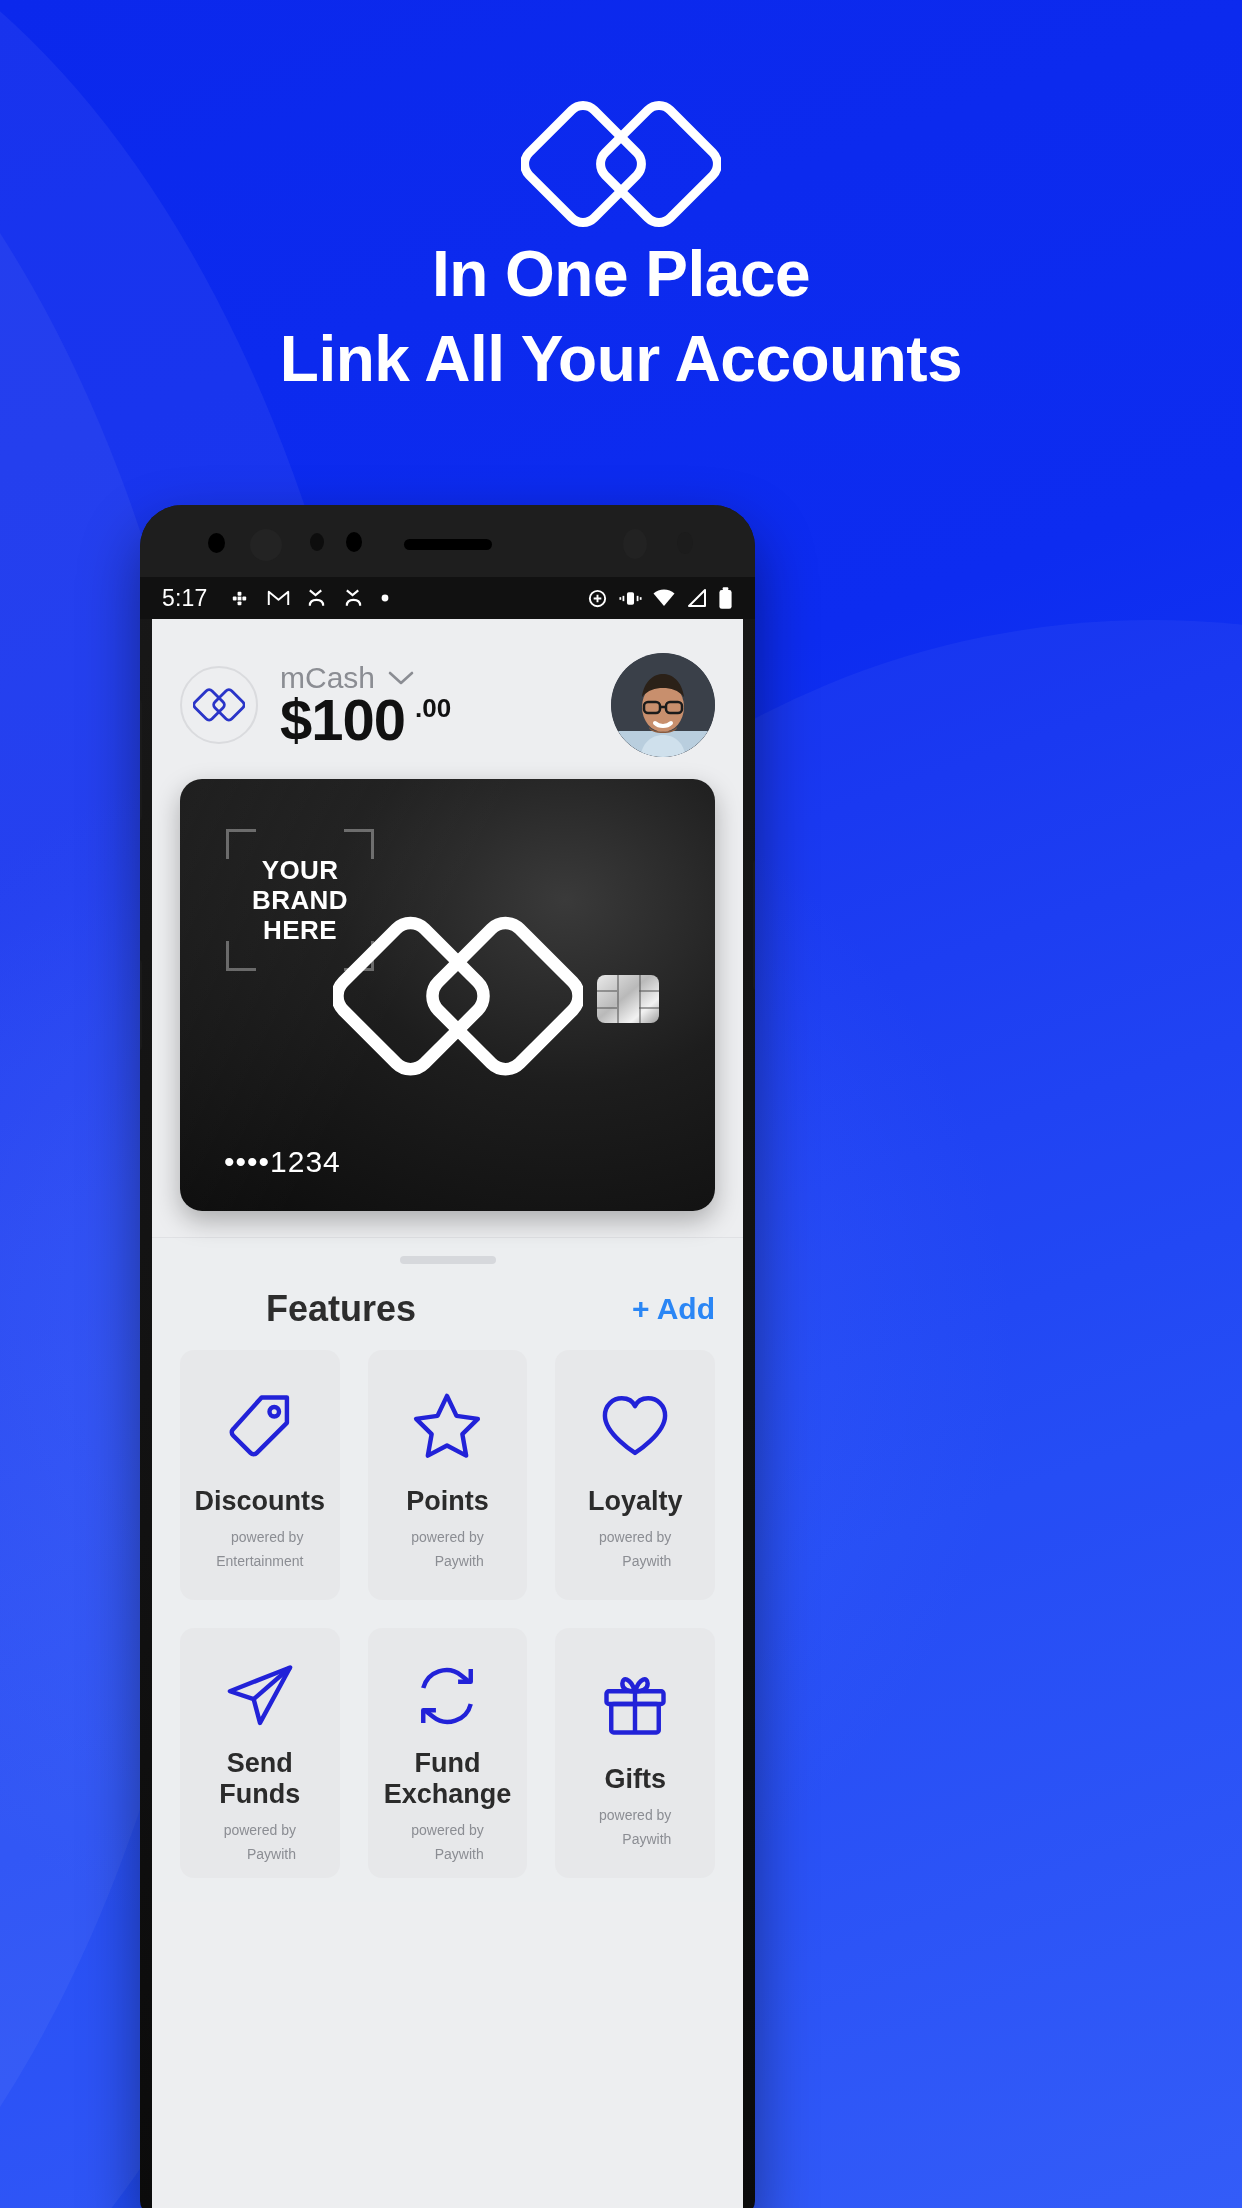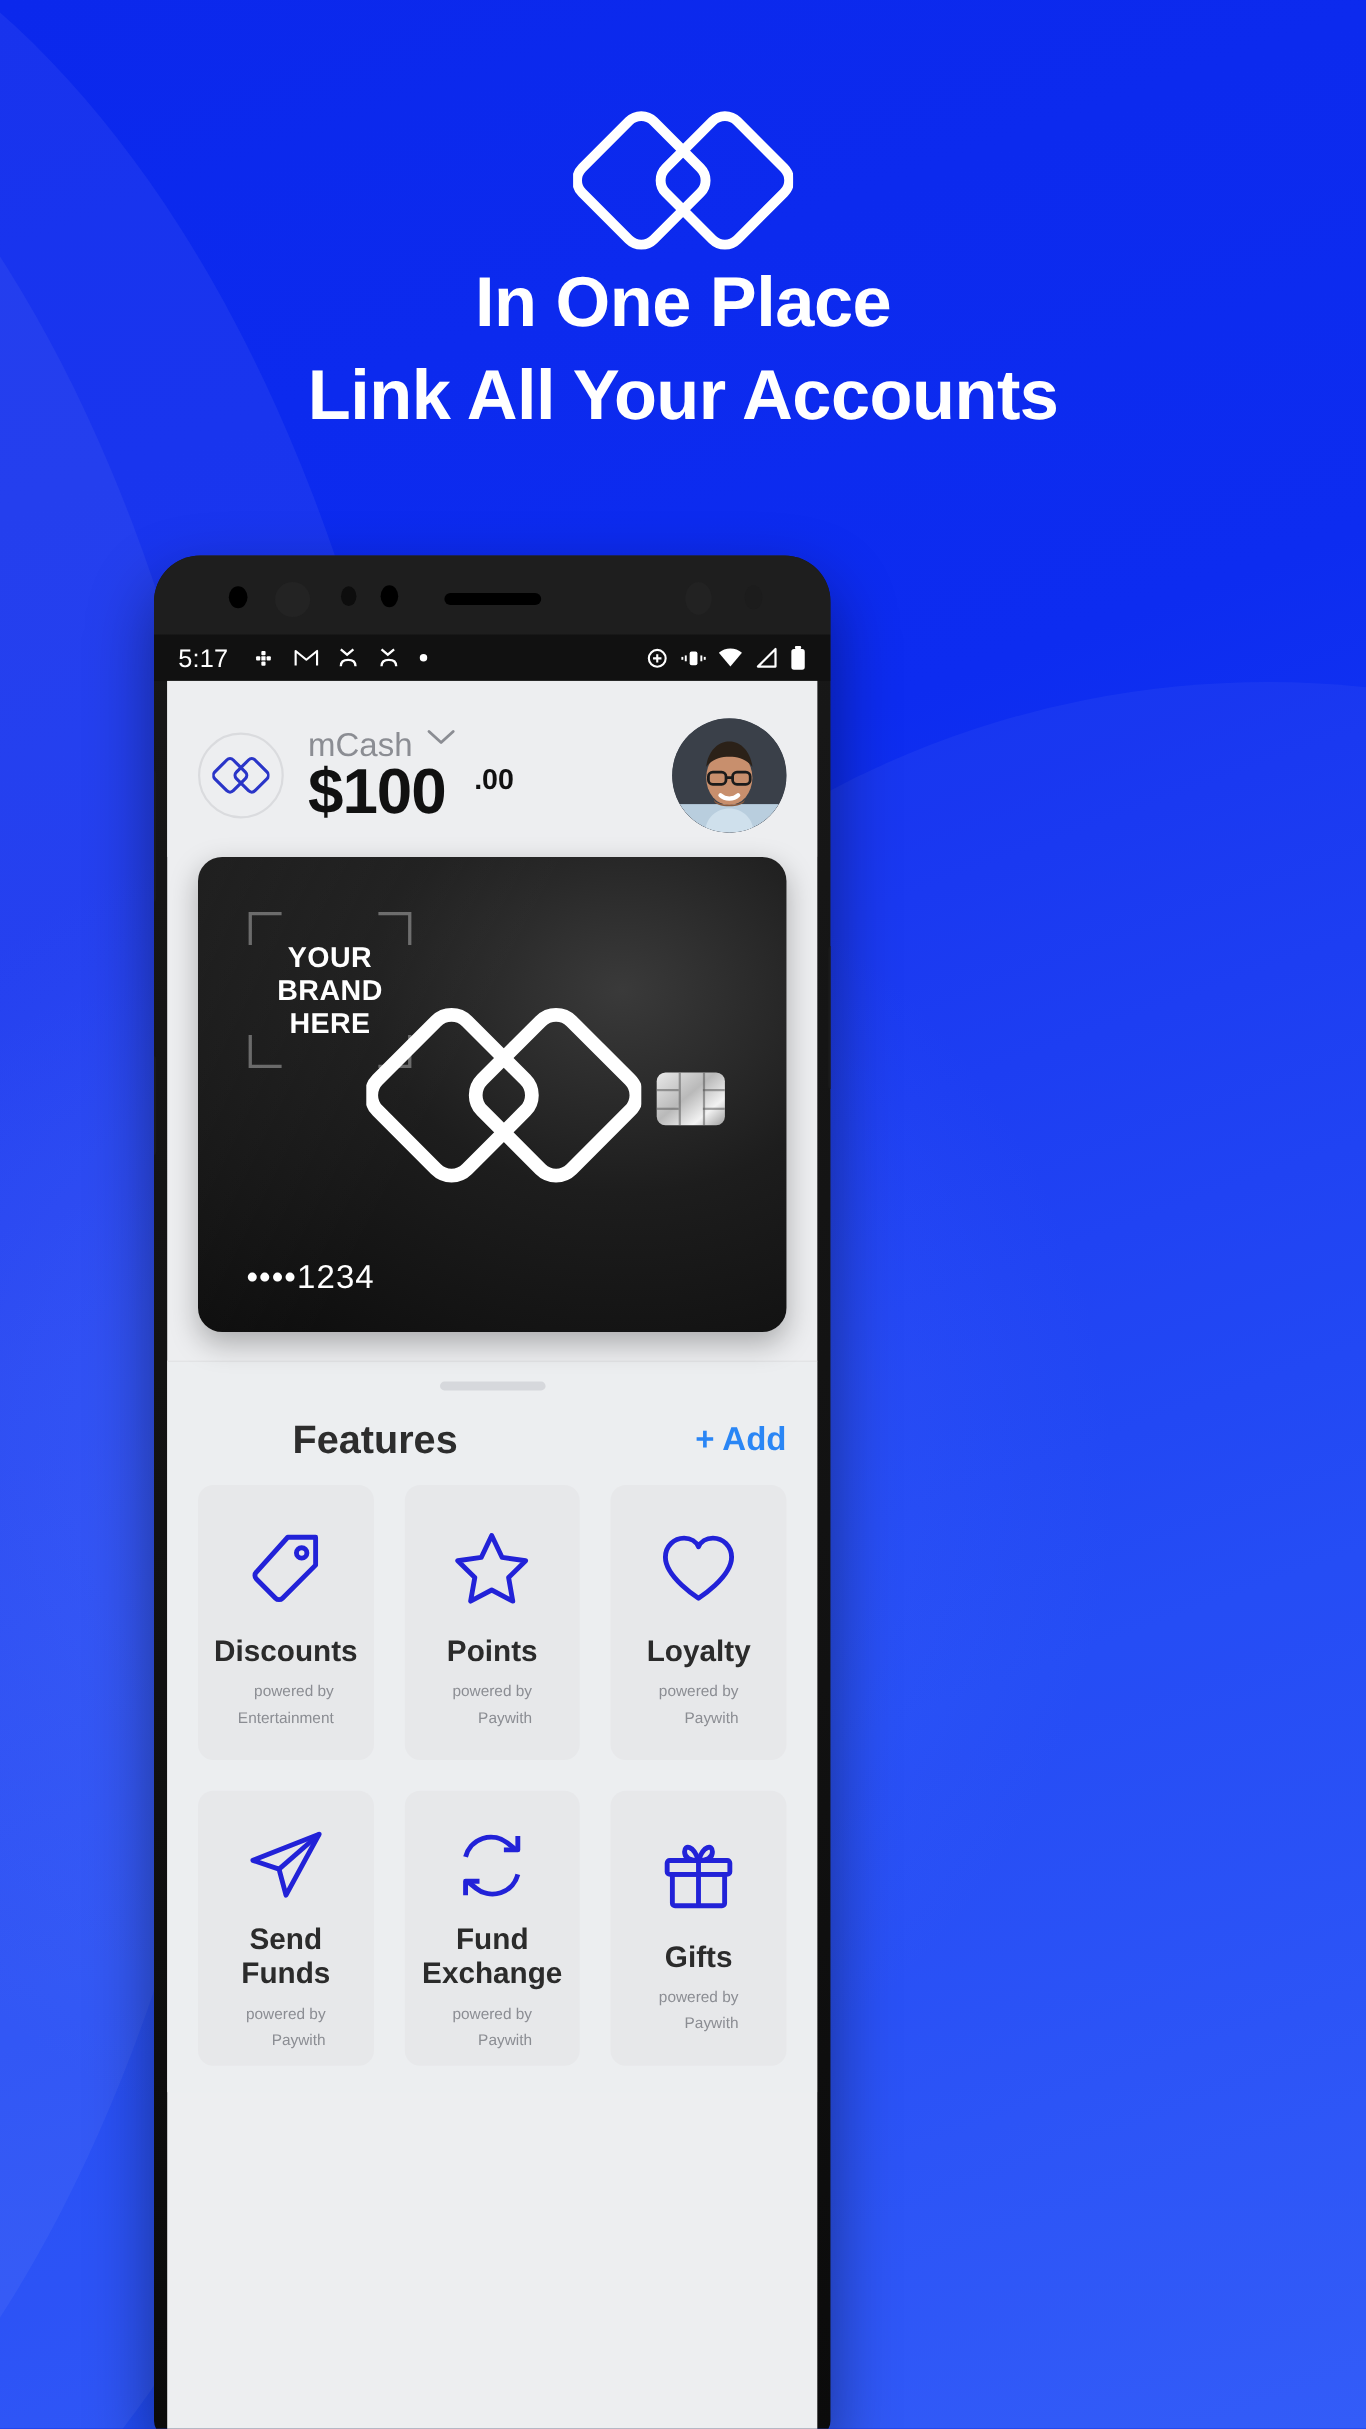--- a/index.html
+++ b/index.html
@@ -114,25 +114,25 @@
     padding:34px 28px 22px 28px;
     background:#edeef0;
   }
   #brand-badge{
     width:78px;height:78px;border-radius:50%;
     border:2px solid #dadbde;
     display:flex;align-items:center;justify-content:center;
     flex:0 0 auto;
   }
   #balance-block{ margin-left:22px; flex:1; }
-  #wallet-row{ display:flex; gap:12px; }
+  #wallet-row{ display:flex; align-items:center; gap:12px; }
   #wallet-name{ color:#8b8d93; font-size:30px; }
   #balance-row{ display:flex; align-items:flex-start; margin-top:-4px; }
   #balance-main{ color:#111; font-size:58px; font-weight:bold; letter-spacing:-1px; line-height:1; }
-  #balance-cents{ color:#111; font-size:26px; font-weight:bold; margin-left:26px; margin-top:2px; }
+  #balance-cents{ color:#111; font-size:26px; font-weight:bold; margin-left:10px; margin-top:2px; }
   #avatar{
     width:104px;height:104px;border-radius:50%;
     background:linear-gradient(160deg,#4d5360 0%,#2e333d 100%);
     overflow:hidden; position:relative; flex:0 0 auto;
   }
 
   
   #card-wrap{ padding:0 28px 0 28px; }
   #brand-card{
     position:relative;

